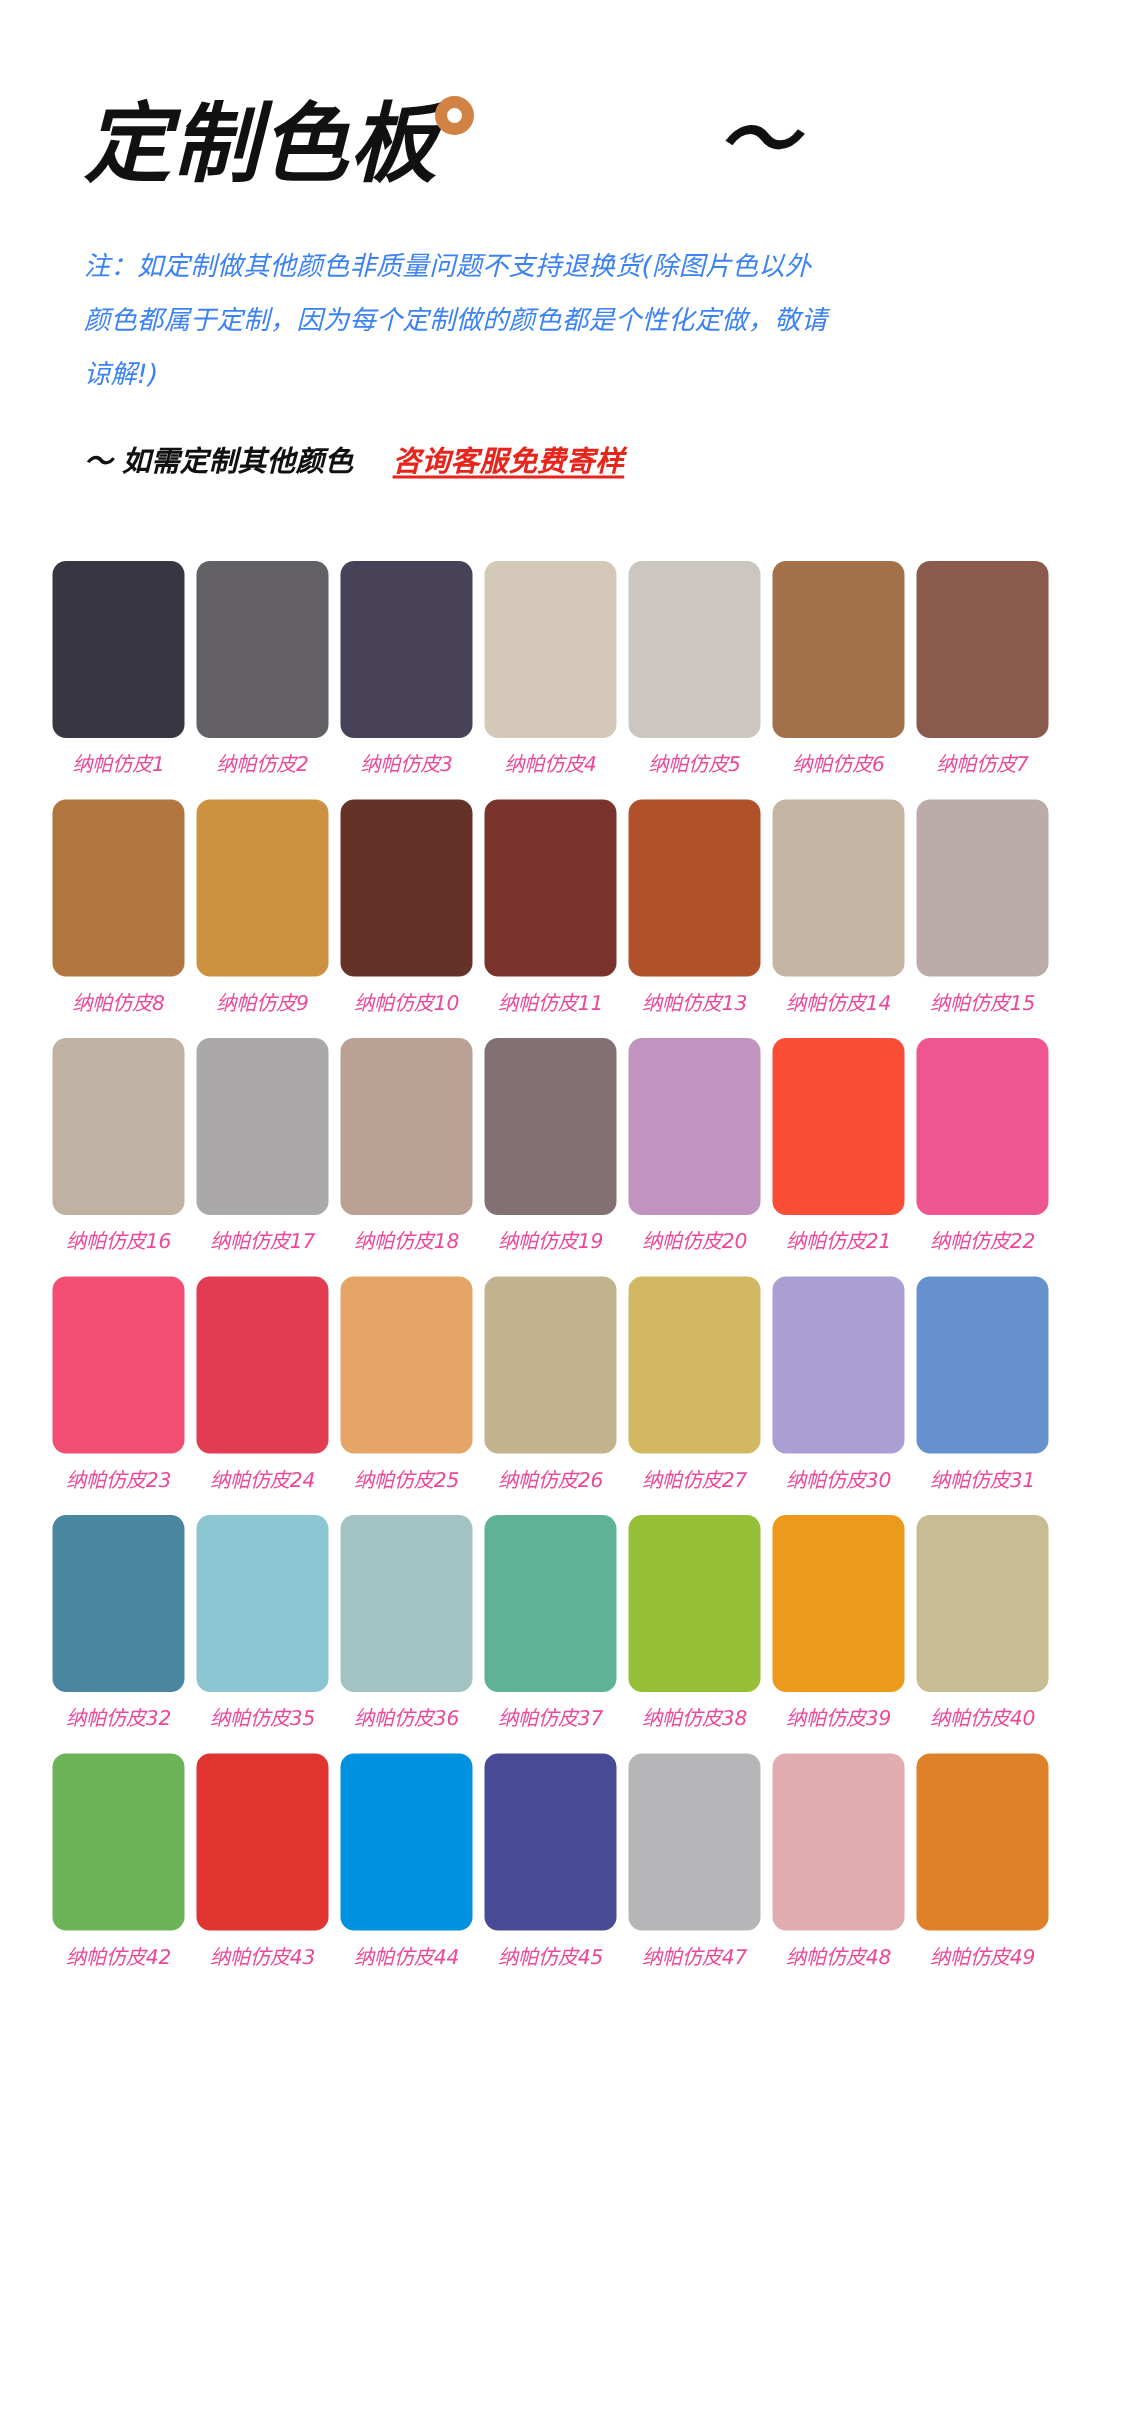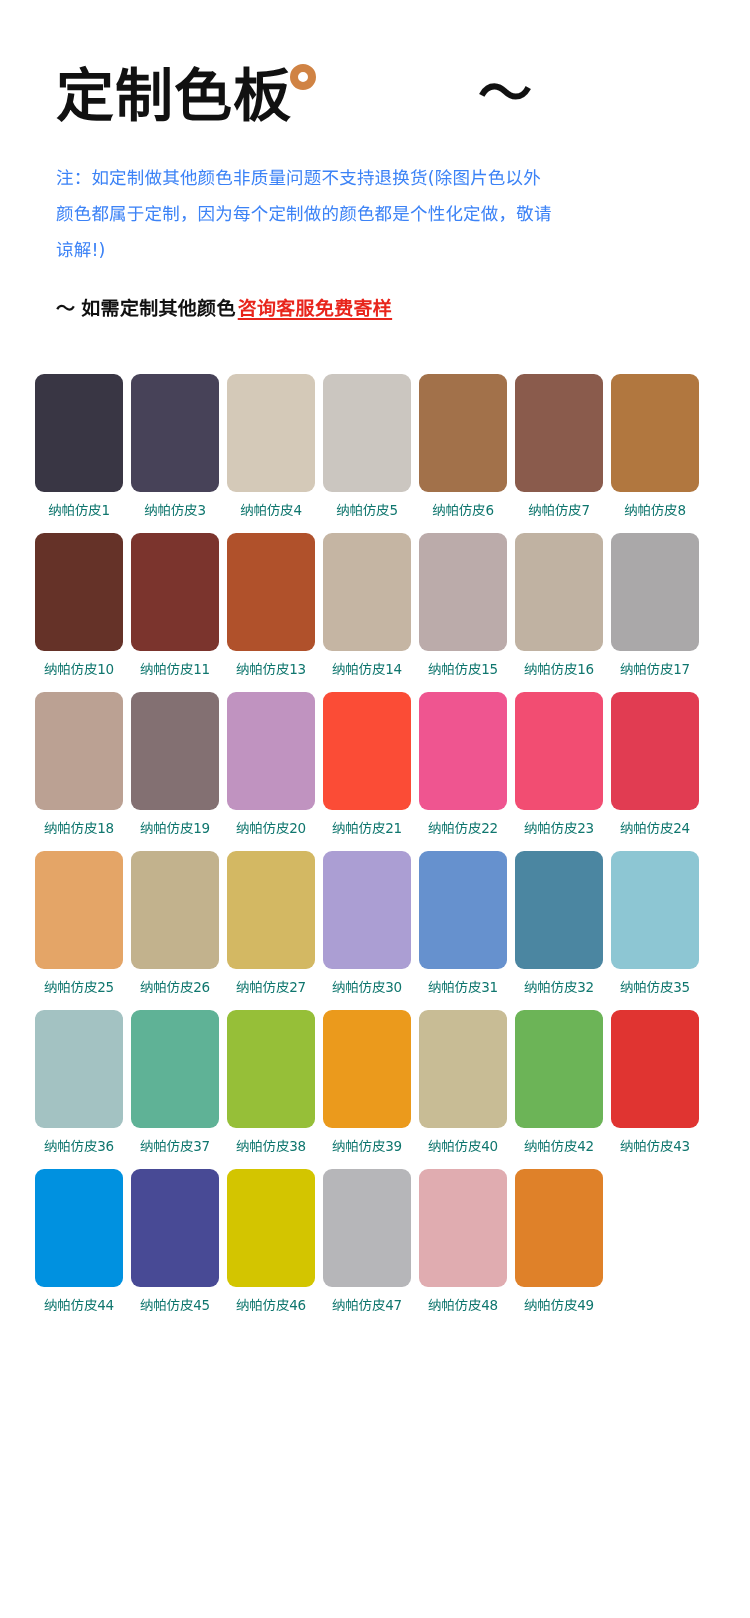--- a/index.html
+++ b/index.html
@@ -15,20 +15,21 @@
     color: #1a1a1a;
     overflow: hidden;
     position: relative;
   }
 
   .page {
     width: 608px;
     height: 1618px;
     position: relative;
     box-sizing: border-box;
+    font-style: italic;
   }
 
   
   .header-block {
     padding: 62px 50px 0 56px;
     position: relative;
   }
 
   .title-row {
     display: flex;
@@ -95,21 +96,21 @@
     color: #111111;
     letter-spacing: 0.3px;
     font-family: "DejaVu Sans", "Liberation Sans", sans-serif;
     white-space: nowrap;
   }
   .promo .tilde-inline {
     margin-right: 6px;
   }
   .promo .promo-red {
     color: #e8251c;
-    margin-left: 2px;
+    margin-left: 26px;
     text-decoration: underline;
     text-underline-offset: 3px;
     text-decoration-thickness: 2px;
   }
 
   
   .swatch-grid {
     margin: 0;
     padding: 52px 35px 0 35px;
     display: grid;
@@ -130,21 +131,21 @@
     border-radius: 9px;
     display: block;
   }
 
   .swatch-label {
     display: block;
     margin-top: 9px;
     font-size: 13.5px;
     line-height: 18px;
     text-align: center;
-    color: #0f766e;
+    color: #ec4899;
     letter-spacing: -0.2px;
     white-space: nowrap;
     font-family: "DejaVu Sans", "Liberation Sans", sans-serif;
   }
 </style>
 </head>
 <body>
 
 <div class="page">
 
@@ -165,20 +166,24 @@
     </p>
 
   </div>
 
   <div class="swatch-grid">
       <div class="swatch-cell">
         <span class="swatch-chip" style="background-color: rgb(57, 54, 68);"></span>
         <span class="swatch-label">纳帕仿皮1</span>
       </div>
       <div class="swatch-cell">
+        <span class="swatch-chip" style="background-color: rgb(99, 97, 101);"></span>
+        <span class="swatch-label">纳帕仿皮2</span>
+      </div>
+      <div class="swatch-cell">
         <span class="swatch-chip" style="background-color: rgb(71, 66, 88);"></span>
         <span class="swatch-label">纳帕仿皮3</span>
       </div>
       <div class="swatch-cell">
         <span class="swatch-chip" style="background-color: rgb(212, 201, 184);"></span>
         <span class="swatch-label">纳帕仿皮4</span>
       </div>
       <div class="swatch-cell">
         <span class="swatch-chip" style="background-color: rgb(203, 198, 192);"></span>
         <span class="swatch-label">纳帕仿皮5</span>
@@ -189,20 +194,24 @@
       </div>
       <div class="swatch-cell">
         <span class="swatch-chip" style="background-color: rgb(138, 91, 76);"></span>
         <span class="swatch-label">纳帕仿皮7</span>
       </div>
       <div class="swatch-cell">
         <span class="swatch-chip" style="background-color: rgb(177, 119, 63);"></span>
         <span class="swatch-label">纳帕仿皮8</span>
       </div>
       <div class="swatch-cell">
+        <span class="swatch-chip" style="background-color: rgb(205, 145, 66);"></span>
+        <span class="swatch-label">纳帕仿皮9</span>
+      </div>
+      <div class="swatch-cell">
         <span class="swatch-chip" style="background-color: rgb(101, 50, 40);"></span>
         <span class="swatch-label">纳帕仿皮10</span>
       </div>
       <div class="swatch-cell">
         <span class="swatch-chip" style="background-color: rgb(123, 52, 45);"></span>
         <span class="swatch-label">纳帕仿皮11</span>
       </div>
       <div class="swatch-cell">
         <span class="swatch-chip" style="background-color: rgb(176, 81, 43);"></span>
         <span class="swatch-label">纳帕仿皮13</span>
@@ -309,24 +318,20 @@
       </div>
       <div class="swatch-cell">
         <span class="swatch-chip" style="background-color: rgb(0, 145, 224);"></span>
         <span class="swatch-label">纳帕仿皮44</span>
       </div>
       <div class="swatch-cell">
         <span class="swatch-chip" style="background-color: rgb(72, 74, 149);"></span>
         <span class="swatch-label">纳帕仿皮45</span>
       </div>
       <div class="swatch-cell">
-        <span class="swatch-chip" style="background-color: rgb(211, 197, 0);"></span>
-        <span class="swatch-label">纳帕仿皮46</span>
-      </div>
-      <div class="swatch-cell">
         <span class="swatch-chip" style="background-color: rgb(182, 182, 185);"></span>
         <span class="swatch-label">纳帕仿皮47</span>
       </div>
       <div class="swatch-cell">
         <span class="swatch-chip" style="background-color: rgb(224, 172, 176);"></span>
         <span class="swatch-label">纳帕仿皮48</span>
       </div>
       <div class="swatch-cell">
         <span class="swatch-chip" style="background-color: rgb(223, 129, 41);"></span>
         <span class="swatch-label">纳帕仿皮49</span>

